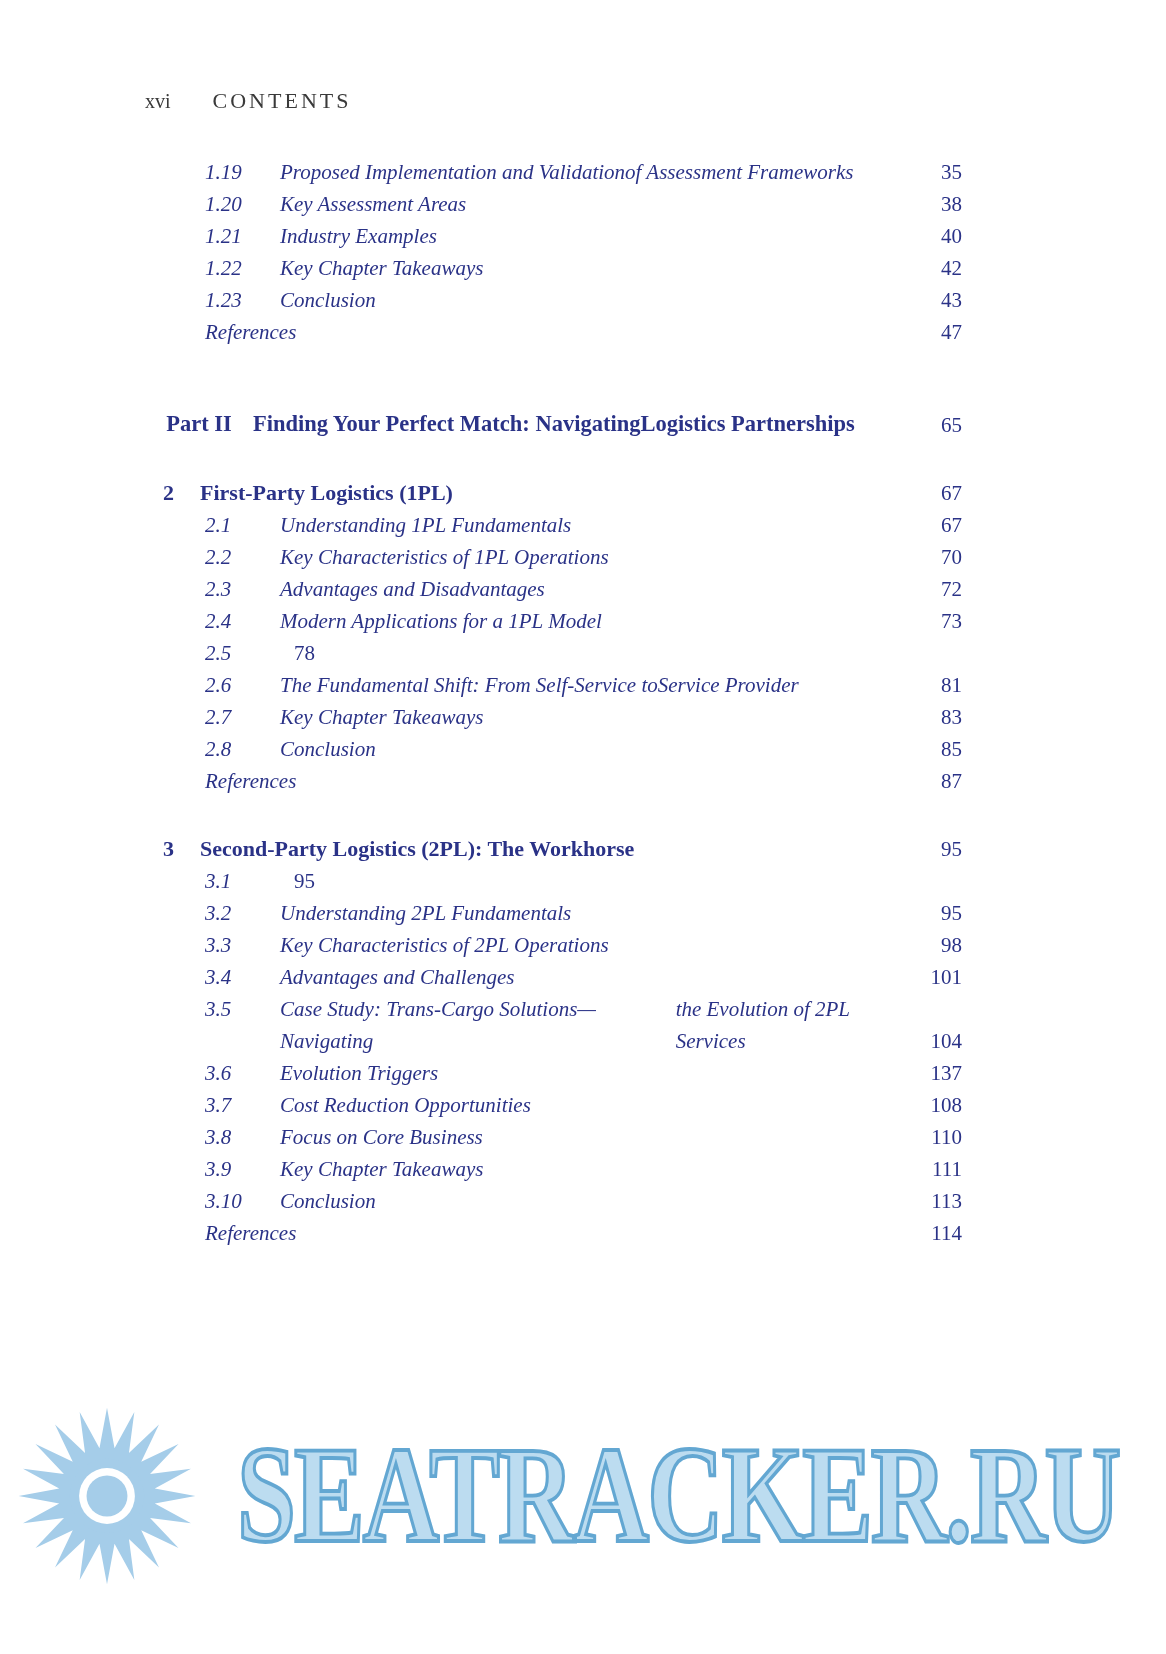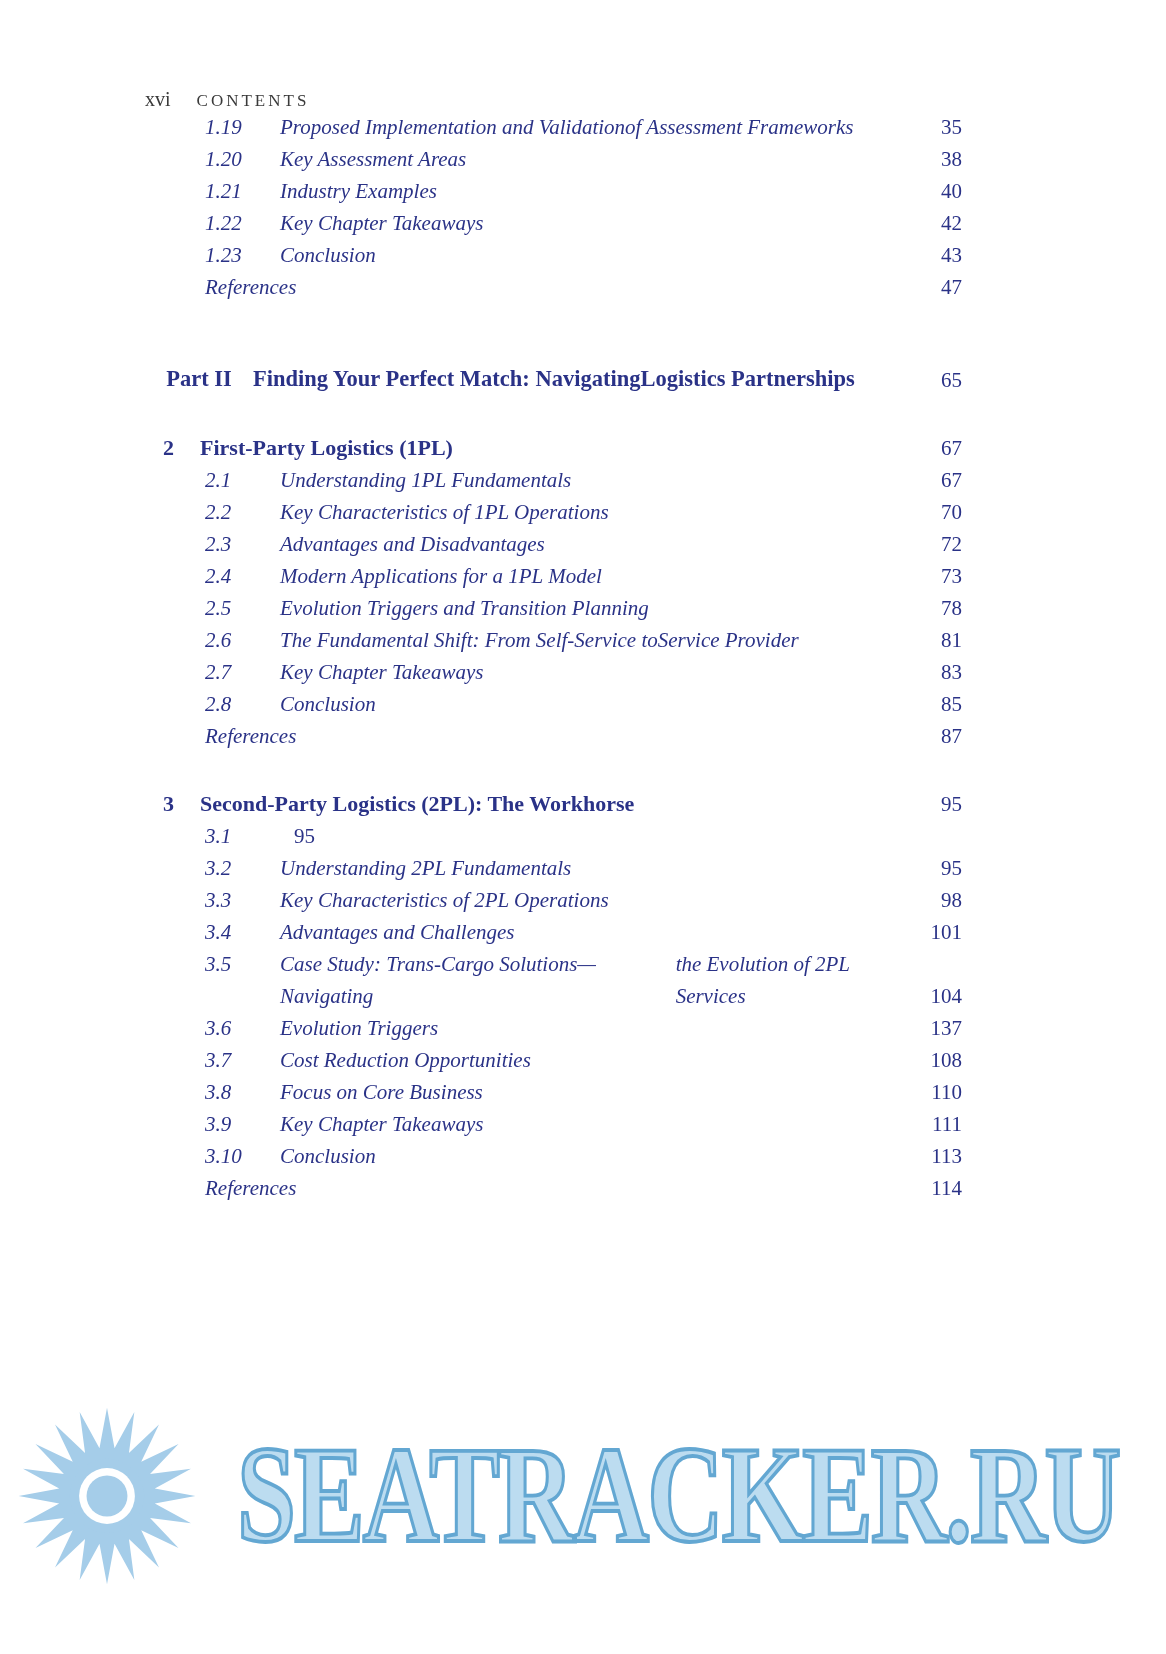--- a/index.html
+++ b/index.html
@@ -13,24 +13,24 @@
     background:#ffffff;
     overflow:hidden;
     padding:88px 204px 0 145px;
     --navy:#2a3287;
     --header:#3a3a3a;
   }
 
   
   .runhead { display:flex; align-items:baseline; color:var(--header); }
   .folio { font-size:20px; }
-  .headword { font-size:17px; letter-spacing:3px; margin-left:26px; }
-
-  
-  .toc { color:var(--navy); font-size:21px; line-height:32px; }
+  .headword { font-size:22px; letter-spacing:3px; margin-left:42px; }
+
+  
+  .toc { margin-top:42px; color:var(--navy); font-size:21px; line-height:32px; }
 
   .row { display:flex; align-items:flex-end; }
   .pg { font-style:normal; font-weight:normal; padding-left:14px; font-size:21px; line-height:32px; }
 
   
   .row.entry .e-num { align-self:flex-start; width:75px; margin-left:60px; font-style:italic; flex:0 0 auto; }
   .row.entry .e-title { flex:1 1 auto; display:flex; flex-direction:row; font-style:italic; }
 
   
   .row.refs .r-label { flex:1 1 auto; margin-left:60px; font-style:italic; }
@@ -153,23 +153,20 @@
       </div>
       <div class="row entry">
         <span class="e-num">2.4</span>
         <span class="e-title">
           <span class="tl">Modern Applications for a 1PL Model</span>
         </span>
         <span class="pg">73</span>
       </div>
       <div class="row entry">
         <span class="e-num">2.5</span>
-        <span class="e-title">
-          <span class="tl">Evolution Triggers and Transition Planning</span>
-        </span>
         <span class="pg">78</span>
       </div>
       <div class="row entry">
         <span class="e-num">2.6</span>
         <span class="e-title">
           <span class="tl">The Fundamental Shift: From Self-Service to</span>
           <span class="tl">Service Provider</span>
         </span>
         <span class="pg">81</span>
       </div>

